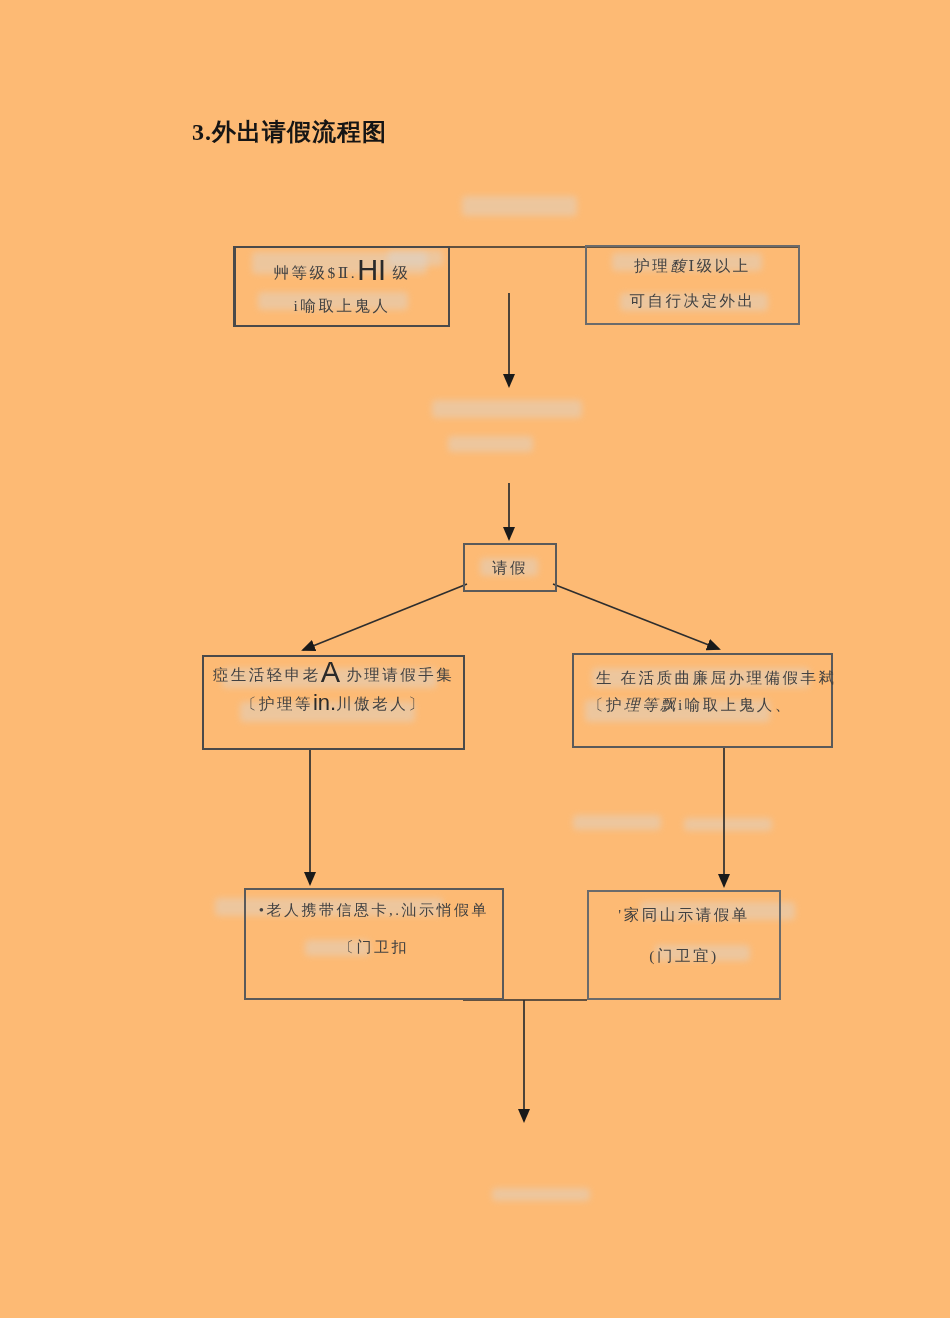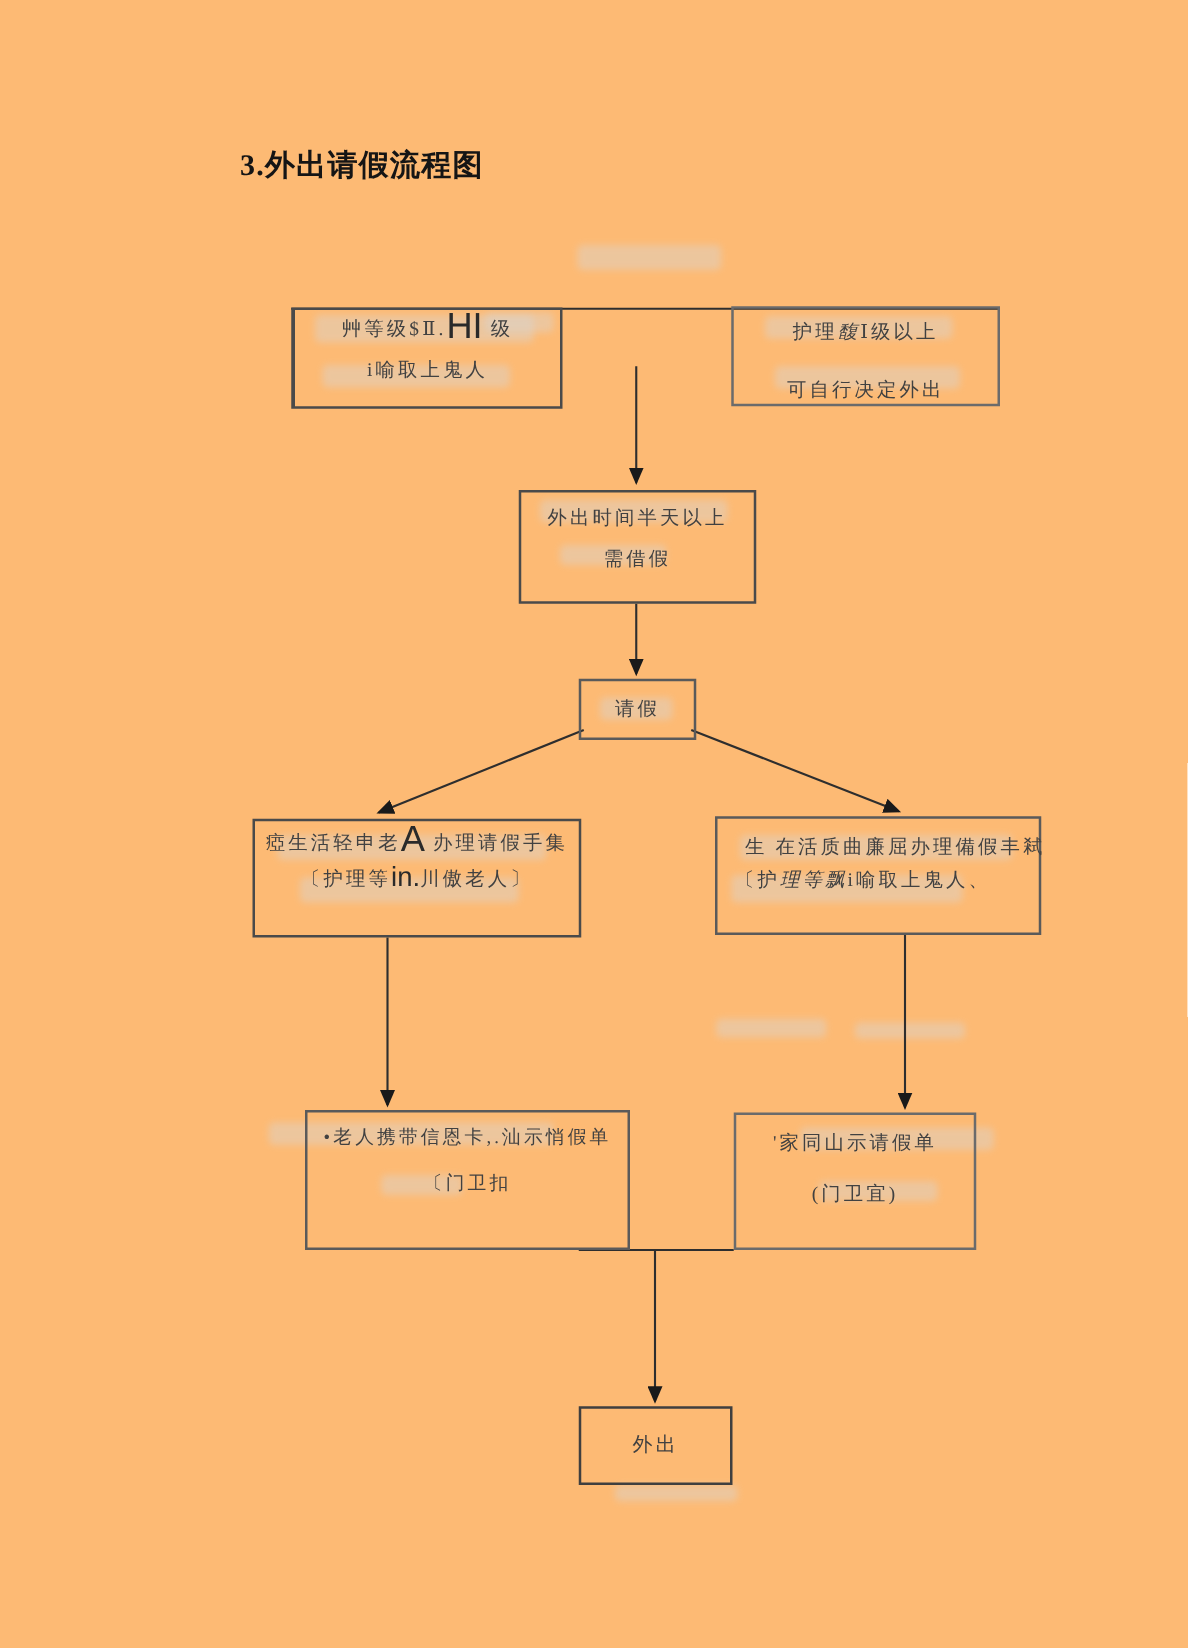--- a/index.html
+++ b/index.html
@@ -14,22 +14,22 @@
        font-size:15.5px;letter-spacing:2.5px;color:#414141;line-height:21px;}
   .box .ln{white-space:nowrap;}
   .big-latin{font-family:"Liberation Sans","DejaVu Sans",sans-serif;font-size:29px;
              letter-spacing:0;line-height:18px;vertical-align:-2px;color:#2a2a2a;}
   .mid-latin{font-family:"Liberation Sans","DejaVu Sans",sans-serif;font-size:22px;
              letter-spacing:0;line-height:18px;vertical-align:-1px;color:#2a2a2a;}
   .ital{font-style:italic;}
   .b-start{left:448px;top:185px;width:137px;height:108px;border:2px solid #3e3e3e;
            border-top:5px solid #101010;padding-top:12px;}
   .b-leftcond{left:233px;top:246px;width:217px;height:81px;border-color:#4a4a4a;
-              border-left-width:3px;padding-top:4px;row-gap:12px;}
-  .b-rightcond{left:585px;top:245px;width:215px;height:80px;padding-top:8px;row-gap:14px;justify-content:space-between;}
+              border-left-width:3px;padding-top:4px;row-gap:12px;justify-content:center;}
+  .b-rightcond{left:585px;top:245px;width:215px;height:80px;padding-top:8px;row-gap:14px;}
   .b-duration{left:415px;top:392px;width:190px;height:91px;border-color:#4a4a4a;
               padding-top:10px;row-gap:12px;}
   .b-request{left:463px;top:543px;width:94px;height:49px;border-color:#5a5a5a;
              justify-content:center;align-items:center;}
   .b-branchL{left:202px;top:655px;width:263px;height:95px;border-color:#4a4a4a;
              padding-top:6px;row-gap:8px;}
   .b-branchR{left:572px;top:653px;width:261px;height:95px;border-color:#5a5a5a;
              padding-top:12px;row-gap:6px;align-items:flex-start;padding-left:14px;}
   .b-lowerL{left:203px;top:888px;width:260px;height:112px;border-color:#5a5a5a;
             padding-top:10px;row-gap:16px;font-size:15px;margin-left:41px;}
@@ -91,24 +91,20 @@
   <div class="box b-leftcond">
     <div class="ln"><span>艸等级$Ⅱ.</span><span class="big-latin">HI</span><span> 级</span></div>
     <div class="ln">i喻取上鬼人</div>
   </div>
 
   <div class="box b-rightcond">
     <div class="ln"><span>护理</span><span class="ital">馥</span><span>Ⅰ级以上</span></div>
     <div class="ln">可自行决定外出</div>
   </div>
 
-  <div class="box b-duration">
-    <div class="ln">外出时间半天以上</div>
-    <div class="ln">需借假</div>
-  </div>
 
   <div class="box b-request">
     <div class="ln">请假</div>
   </div>
 
   <div class="box b-branchR">
     <div class="ln" style="padding-left:8px;">生 在活质曲廉屈办理備假丰弒</div>
     <div class="ln"><span>〔护</span><span class="ital">理等飘</span><span>i喻取上鬼人、</span></div>
   </div>
 
@@ -120,17 +116,14 @@
   <div class="box b-lowerL">
     <div class="ln">•老人携带信恩卡,.汕示悄假单</div>
     <div class="ln">〔门卫扣</div>
   </div>
 
   <div class="box b-lowerR">
     <div class="ln">'家同山示请假单</div>
     <div class="ln">(门卫宜)</div>
   </div>
 
-  <div class="box b-end">
-    <div class="ln">外出</div>
-  </div>
 
 </div>
 
 </body></html>

